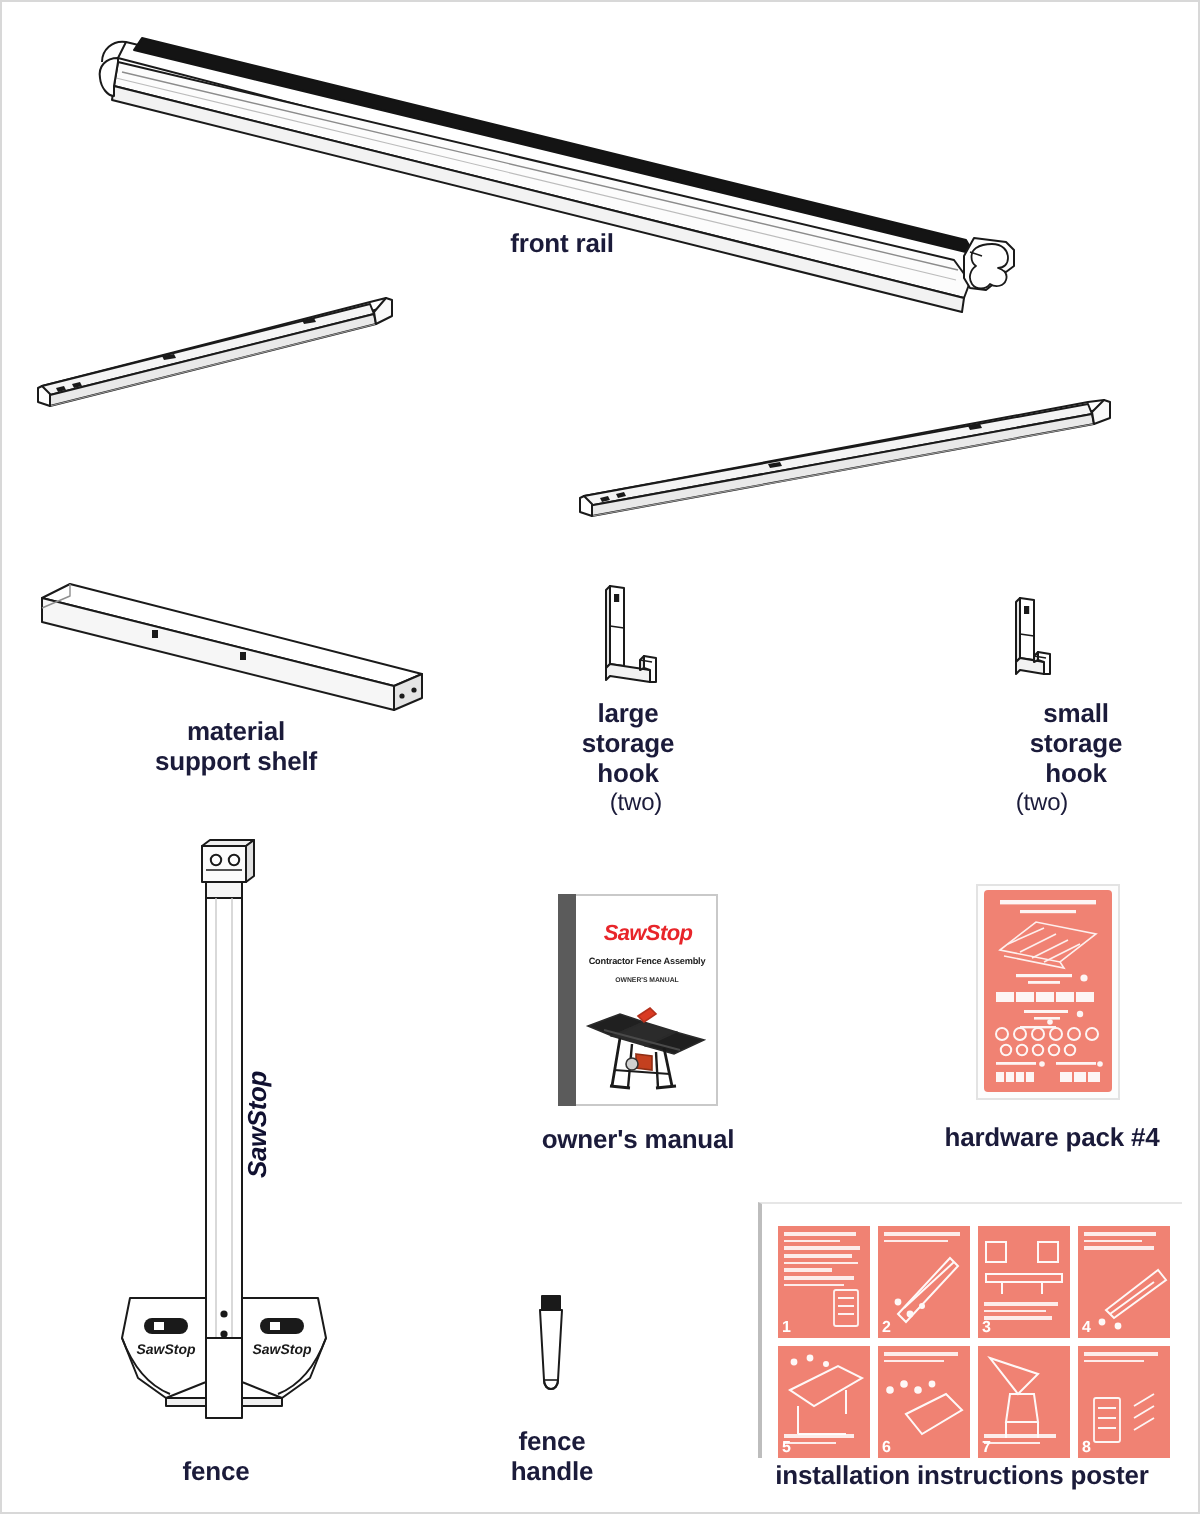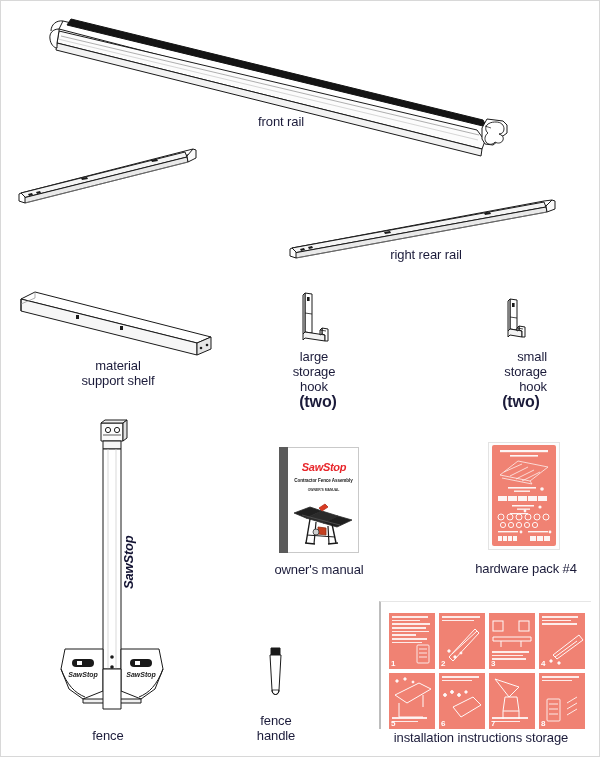--- a/index.html
+++ b/index.html
@@ -15,30 +15,30 @@
     width: 600px;
     height: 757px;
     background: #ffffff;
     border: 1px solid #d8d8d8;
     box-sizing: border-box;
     overflow: hidden;
   }
   .label {
     position: absolute;
     color: #1b1b3a;
-    font-weight: normal;
+    font-weight: bold;
     font-size: 13px;
     line-height: 15px;
     text-align: center;
     white-space: pre-line;
     letter-spacing: -0.1px;
   }
   .label.sub {
-    font-weight: bold;
-    font-size: 16px;
+    font-weight: normal;
+    font-size: 12px;
   }
   .part { position: absolute; }
   svg { display: block; overflow: visible; }
 
   
   .manual-wrap { position: absolute; }
   .manual-page {
     position: absolute;
     inset: 0;
     background: #ffffff;
@@ -213,21 +213,20 @@
         <path d="M10,59 L261,13" stroke="#9a9a9a" stroke-width="0.6"></path>
         <path d="M6,49 L4,50 L4,57 L10,59 L10,53 Z" fill="#ffffff"></path>
         <path d="M266,1 L269,2 L269,10 L261,13 L260,7 Z" fill="#fafafa"></path>
         <path d="M98,33 l6,-1 l1,2 l-6,1 Z" fill="#1a1a1a" stroke="none"></path>
         <path d="M198,14 l6,-1 l1,2 l-6,1 Z" fill="#1a1a1a" stroke="none"></path>
         <path d="M14,50 l4,-1 l1,2 l-4,1 Z" fill="#1a1a1a" stroke="none"></path>
         <path d="M22,48 l4,-1 l1,2 l-4,1 Z" fill="#1a1a1a" stroke="none"></path>
       </g>
     </svg>
   </div>
-  <div class="label" style="left:360px; top:246px; width:130px;">right rear rail</div>
 
   <div class="part" style="left:14px; top:288px; width:200px; height:62px;">
     <svg width="200" height="62" viewBox="0 0 200 62">
       <g fill="none" stroke="#1a1a1a" stroke-width="1" stroke-linejoin="round">
 
         <path d="M6,10 L20,3 L196,48 L182,54 Z" fill="#ffffff"></path>
 
         <path d="M6,10 L182,54 L182,66 L6,22 Z" fill="#f6f6f6"></path>
 
         <path d="M182,54 L196,48 L196,60 L182,66 Z" fill="#e4e4e4"></path>
@@ -279,21 +278,21 @@
         <path d="M9,20 L16,21" stroke="#1a1a1a" stroke-width="0.8"></path>
         <rect x="11" y="6" width="2.6" height="4" fill="#1a1a1a" stroke="none"></rect>
 
         <path d="M7,34 L9,32 L21,34 L21,40 L9,38 L7,40 Z" fill="#f2f2f2"></path>
         <path d="M18,29 L24,30 L24,40 L21,40 L21,34 L18,33 Z" fill="#ffffff"></path>
         <path d="M18,29 L16,31 L16,34 L18,33 Z" fill="#dedede"></path>
         <path d="M16,31 L22,32" stroke="#1a1a1a" stroke-width="0.8"></path>
       </g>
     </svg>
   </div>
-  <div class="label" style="left:456px; top:348px; width:90px;text-align:right;">small
+  <div class="label" style="left:492px; top:348px; width:90px;">small
 storage
 hook</div>
   <div class="label sub" style="left:475px; top:393px; width:90px;">(two)</div>
 
   <div class="part" style="left:52px; top:418px; width:120px; height:300px;">
     <svg width="120" height="300" viewBox="0 0 120 300">
       <g fill="none" stroke="#1a1a1a" stroke-width="1" stroke-linejoin="round">
 
         <path d="M48,4 L70,4 L70,22 L48,22 Z" fill="#fbfbfb"></path>
         <path d="M48,4 L52,1 L74,1 L70,4 Z" fill="#efefef"></path>
@@ -596,15 +595,15 @@
             <rect x="8" y="26" width="13" height="22" rx="1"></rect>
             <path d="M10,31 L19,31 M10,36 L19,36 M10,41 L19,41"></path>
             <path d="M28,30 L38,24 M28,36 L38,30 M28,42 L38,36"></path>
           </g>
         </svg>
         <div class="panel-num">8</div>
       </div>
 
     </div>
   </div>
-  <div class="label" style="left:370px; top:729px; width:220px;">installation instructions storage</div>
+  <div class="label" style="left:370px; top:729px; width:220px;">installation instructions poster</div>
 
 </div>
 
 </body></html>

